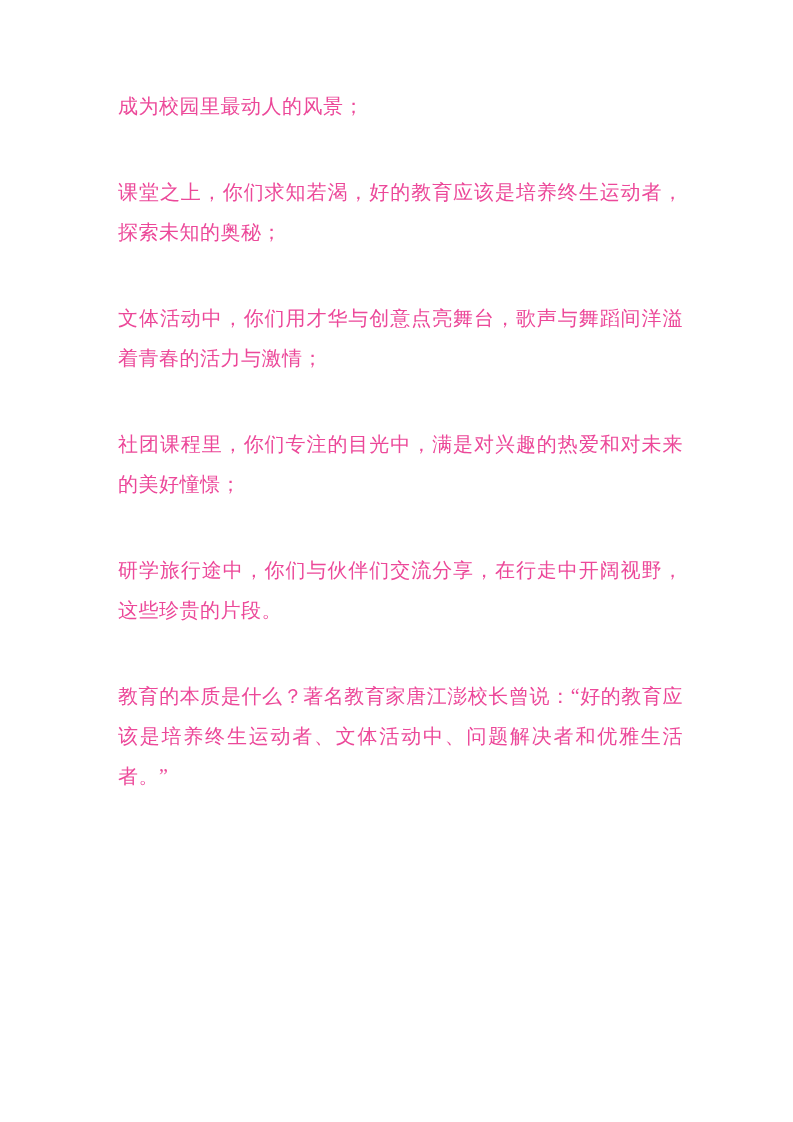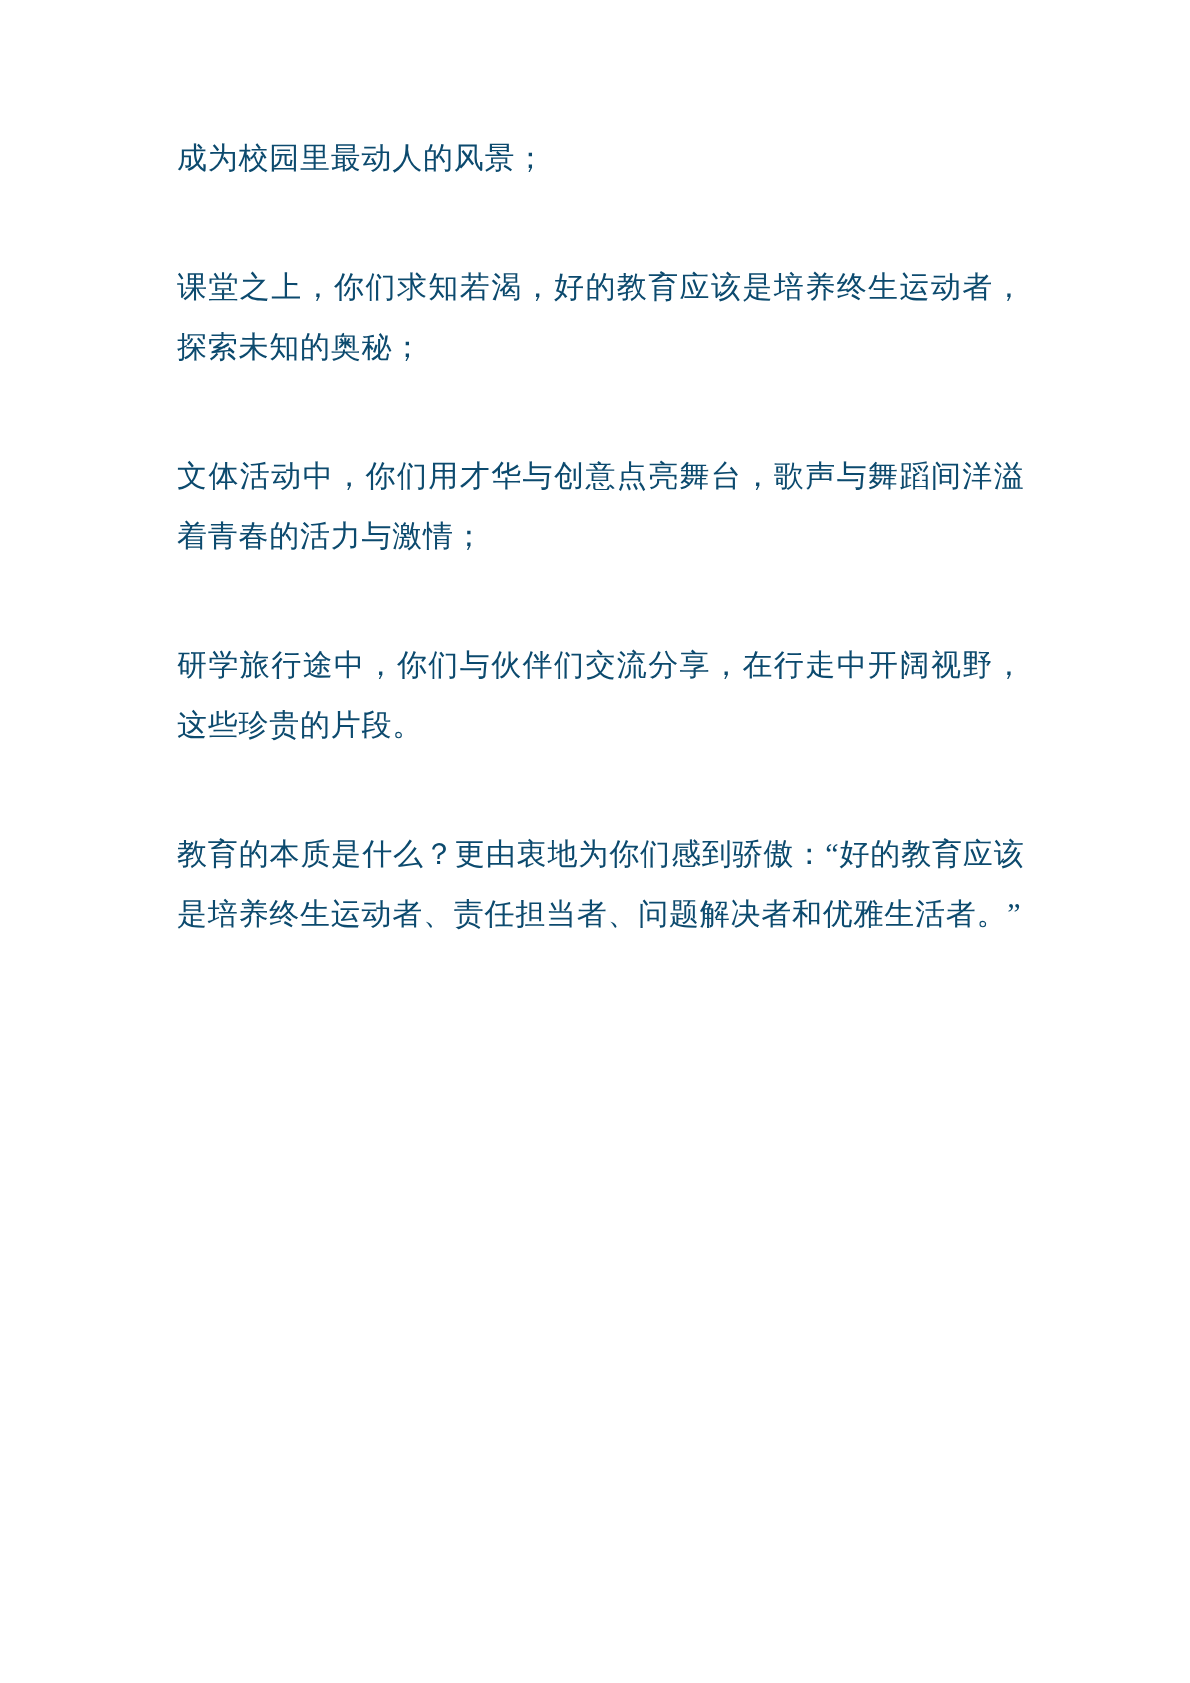--- a/index.html
+++ b/index.html
@@ -19,34 +19,35 @@
     width: 793px;
     height: 1122px;
     padding: 86px 110px 0 118px;
     background: #ffffff;
   }
   .doc-paragraph, .doc-heading {
     margin: 0 0 46px 0;
     font-size: 20px;
     line-height: 40px;
     letter-spacing: 0.5px;
-    color: #0c4a6e;
+    color: #ec4899;
     text-align: justify;
     text-justify: inter-ideograph;
     font-weight: normal;
   }
   .doc-heading {
     margin-bottom: 0;
   }
   .doc-paragraph.after-heading {
     margin-bottom: 0;
   }
 </style>
 </head>
 <body>
 
 <div class="page">
   <p class="doc-paragraph">成为校园里最动人的风景；</p>
   <p class="doc-paragraph">课堂之上，你们求知若渴，好的教育应该是培养终生运动者，探索未知的奥秘；</p>
   <p class="doc-paragraph">文体活动中，你们用才华与创意点亮舞台，歌声与舞蹈间洋溢着青春的活力与激情；</p>
+  <p class="doc-paragraph">社团课程里，你们专注的目光中，满是对兴趣的热爱和对未来的美好憧憬；</p>
   <p class="doc-paragraph">研学旅行途中，你们与伙伴们交流分享，在行走中开阔视野，这些珍贵的片段。</p>
-  <p class="doc-paragraph after-heading">教育的本质是什么？更由衷地为你们感到骄傲：“好的教育应该是培养终生运动者、责任担当者、问题解决者和优雅生活者。”</p>
+  <p class="doc-paragraph after-heading">教育的本质是什么？著名教育家唐江澎校长曾说：“好的教育应该是培养终生运动者、文体活动中、问题解决者和优雅生活者。”</p>
 </div>
 
 </body></html>

